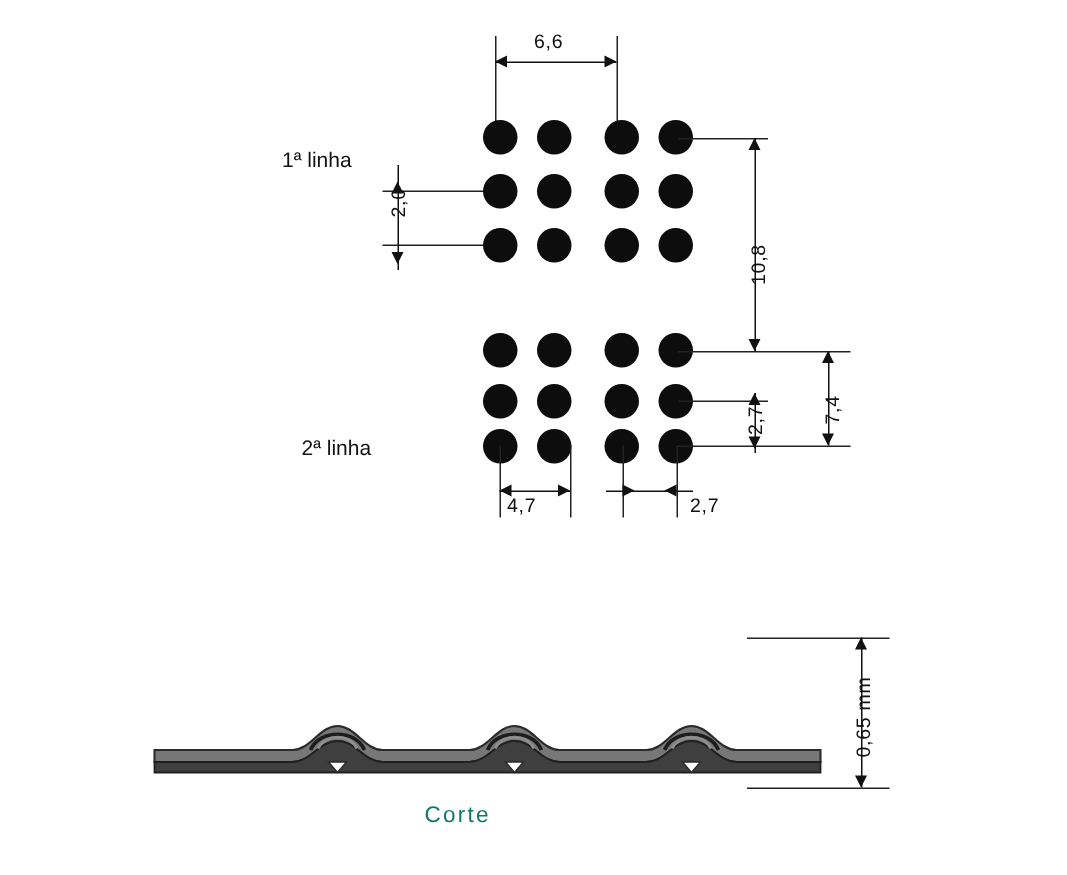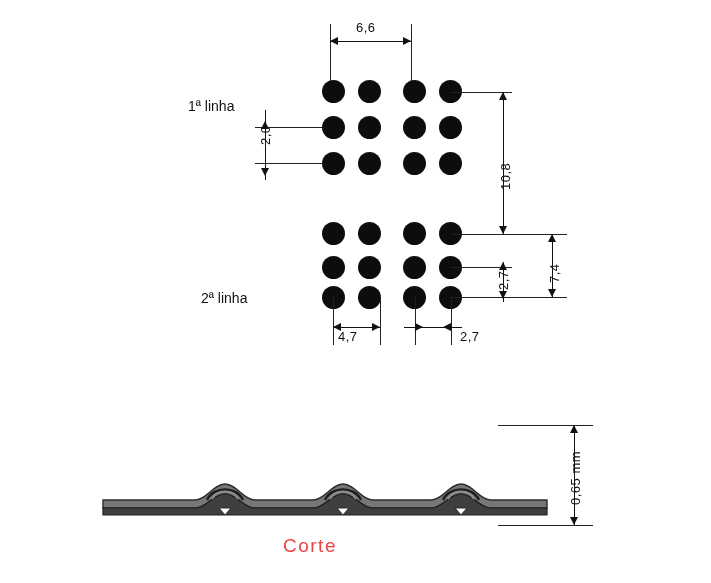--- a/index.html
+++ b/index.html
@@ -65,23 +65,23 @@
     font-weight: bold;
     color: #000;
     text-align: center;
     width: 711px;
     left: 0;
   }
 
   .corte-text {
     position: absolute;
     font-family: "Liberation Sans", sans-serif;
-    font-size: 19px;
+    font-size: 15px;
     letter-spacing: 1.5px;
-    color: #ef4444;
+    color: #0f766e;
   }
 
   
   .arrow-left, .arrow-right, .arrow-up, .arrow-down {
     position: absolute;
     width: 0; height: 0;
   }
   .arrow-left {
     border-top: 4px solid transparent;
     border-bottom: 4px solid transparent;

